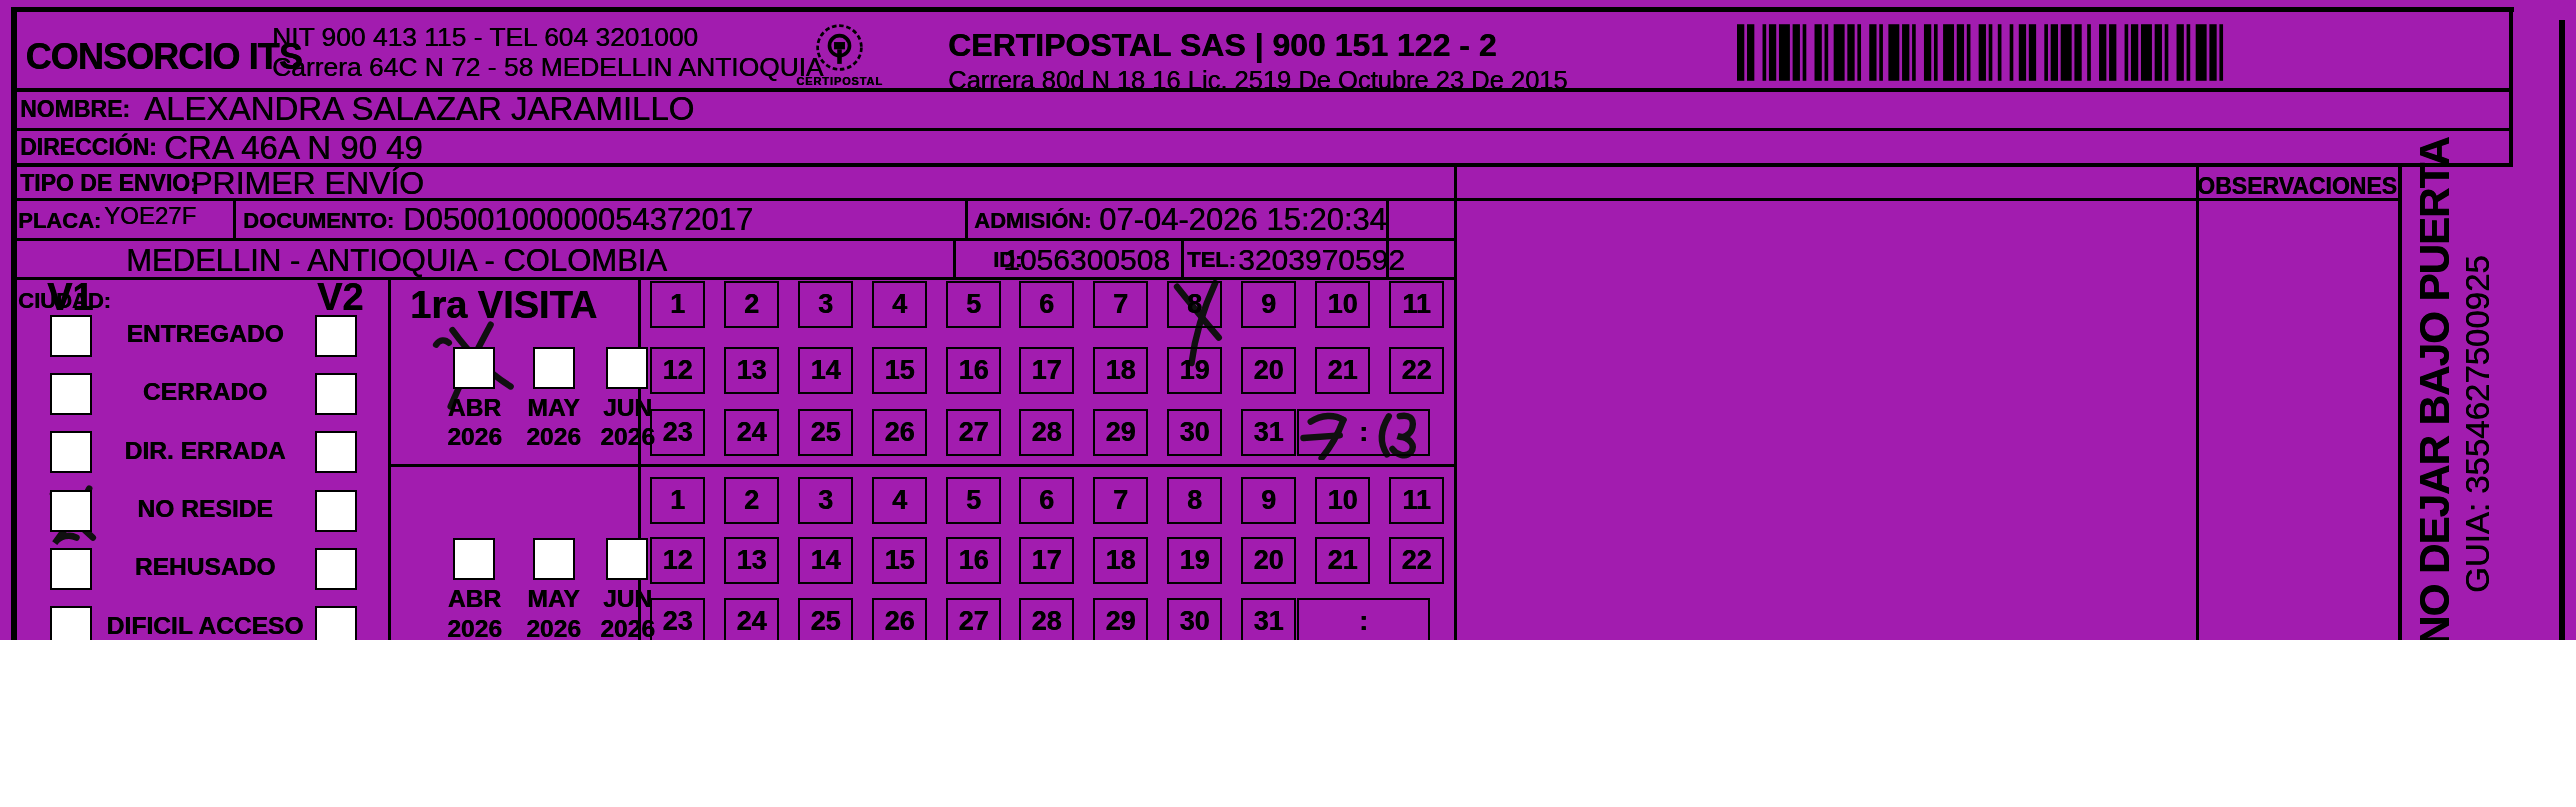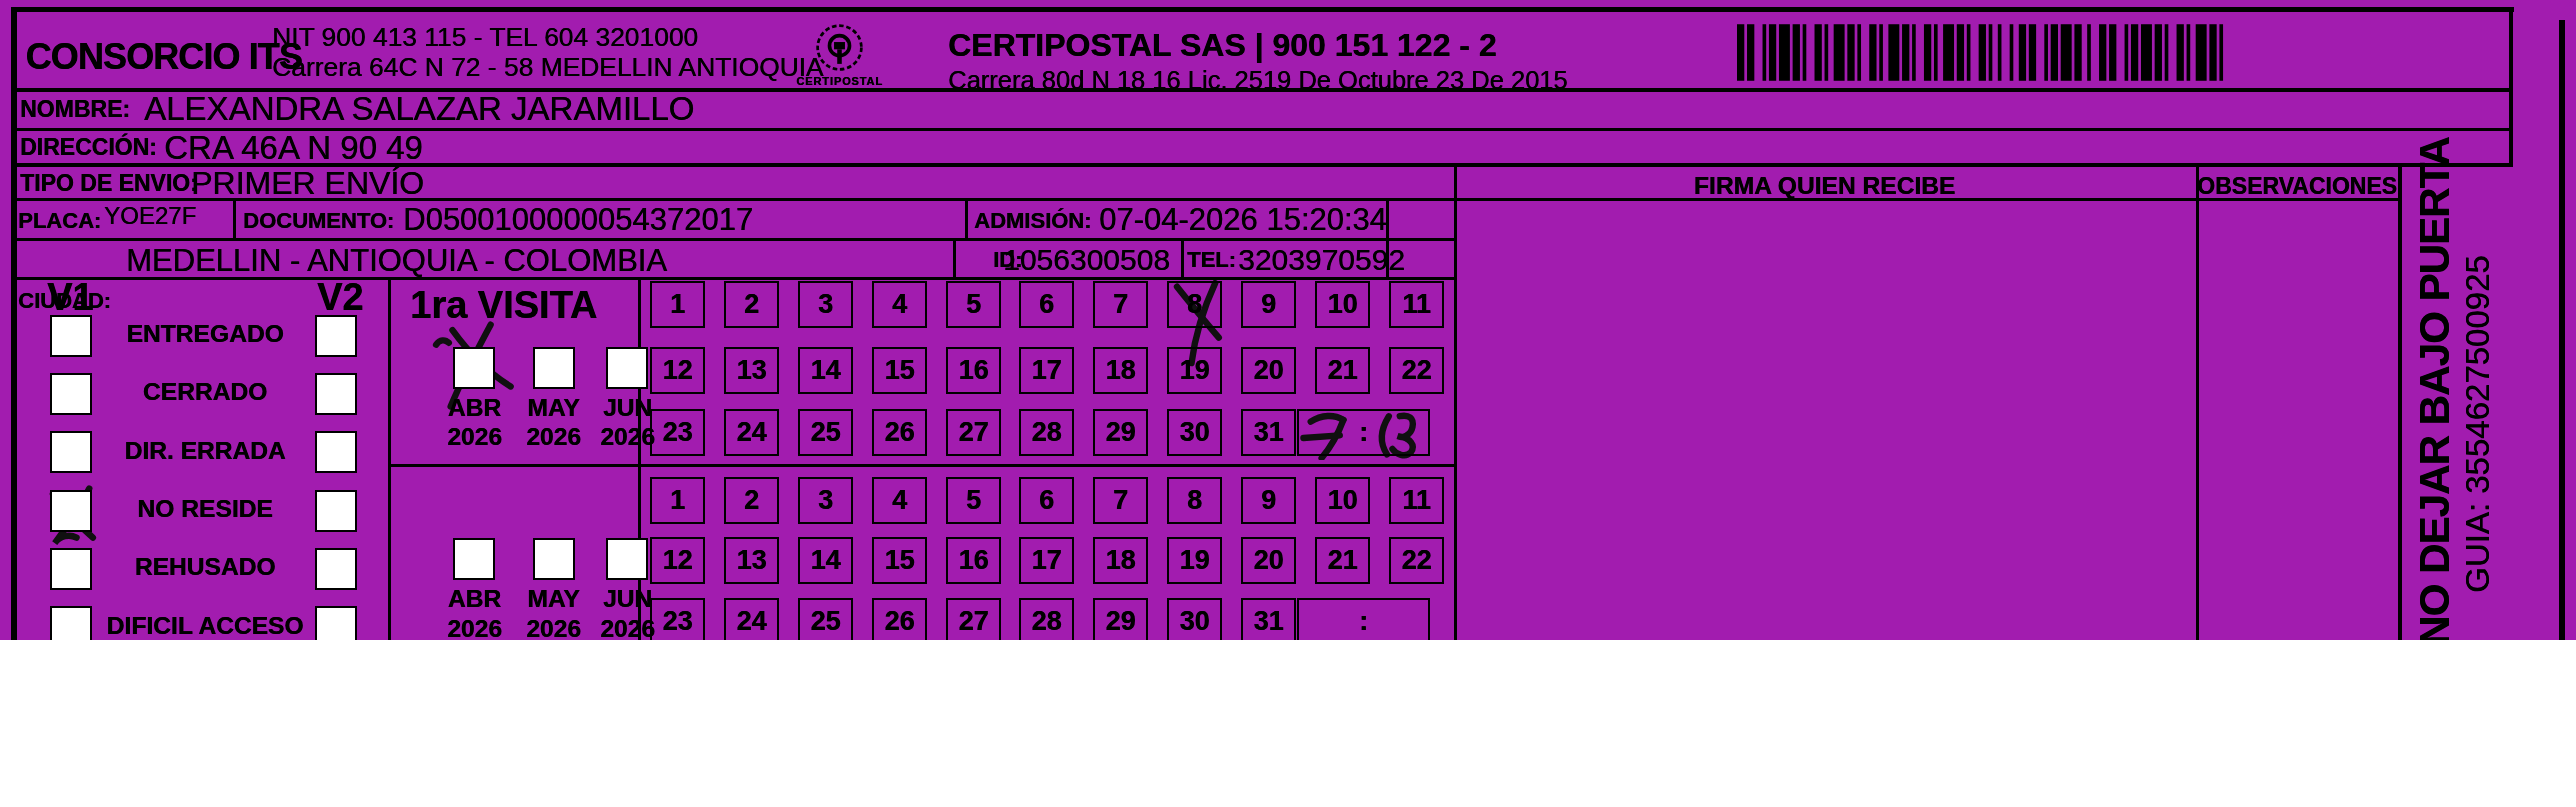--- a/index.html
+++ b/index.html
@@ -93,21 +93,20 @@
 
   <div class="abs b" style="left:20px;top:96px;font-size:23px;">NOMBRE:</div>
   <div class="abs" style="left:144px;top:90px;font-size:33px;">ALEXANDRA SALAZAR JARAMILLO</div>
 
   <div class="abs b" style="left:20px;top:134px;font-size:23px;">DIRECCIÓN:</div>
   <div class="abs" style="left:164px;top:129px;font-size:33px;">CRA 46A N 90 49</div>
 
   <div class="abs b" style="left:20px;top:170px;font-size:23px;">TIPO DE ENVIO:</div>
   <div class="abs" style="left:191px;top:165px;font-size:32px;">PRIMER ENVÍO</div>
 
-  <div class="abs b ctr" style="left:1454px;top:172px;width:741px;font-size:24.6px;">FIRMA QUIEN RECIBE</div>
   <div class="abs b ctr" style="left:2196px;top:173px;width:202px;font-size:23px;">OBSERVACIONES</div>
   <div class="abs" style="left:1457px;top:201px;width:736px;height:445px;"></div>
   <div class="abs" style="left:2198px;top:201px;width:197px;height:445px;"></div>
 
   <div class="abs b" style="left:18px;top:208px;font-size:22px;">PLACA:</div>
   <div class="abs" style="left:104px;top:202px;font-size:24px;">YOE27F</div>
   <div class="abs b" style="left:243px;top:208px;font-size:22px;">DOCUMENTO:</div>
   <div class="abs" style="left:403px;top:202px;font-size:31px;">D0500100000054372017</div>
   <div class="abs b" style="left:974px;top:208px;font-size:22px;">ADMISIÓN:</div>
   <div class="abs" style="left:1099px;top:202px;font-size:31px;">07-04-2026 15:20:34</div>

